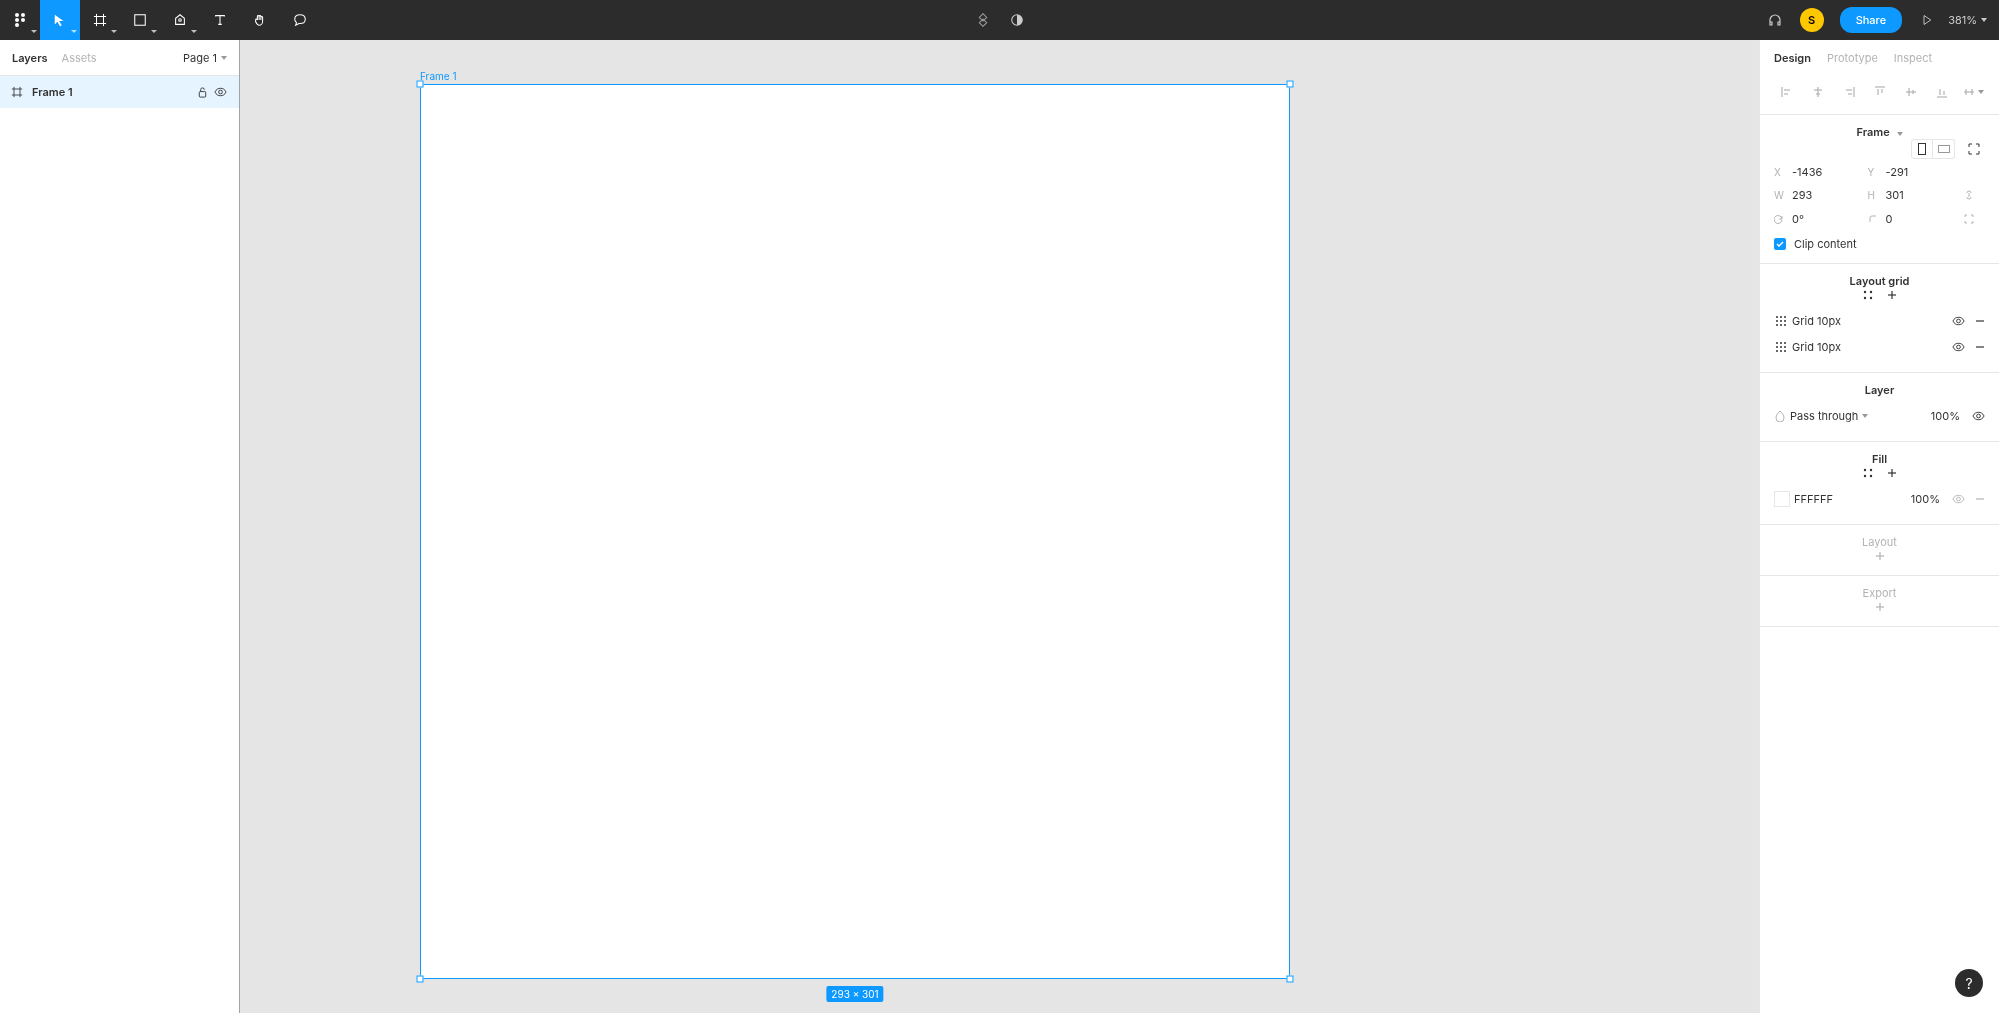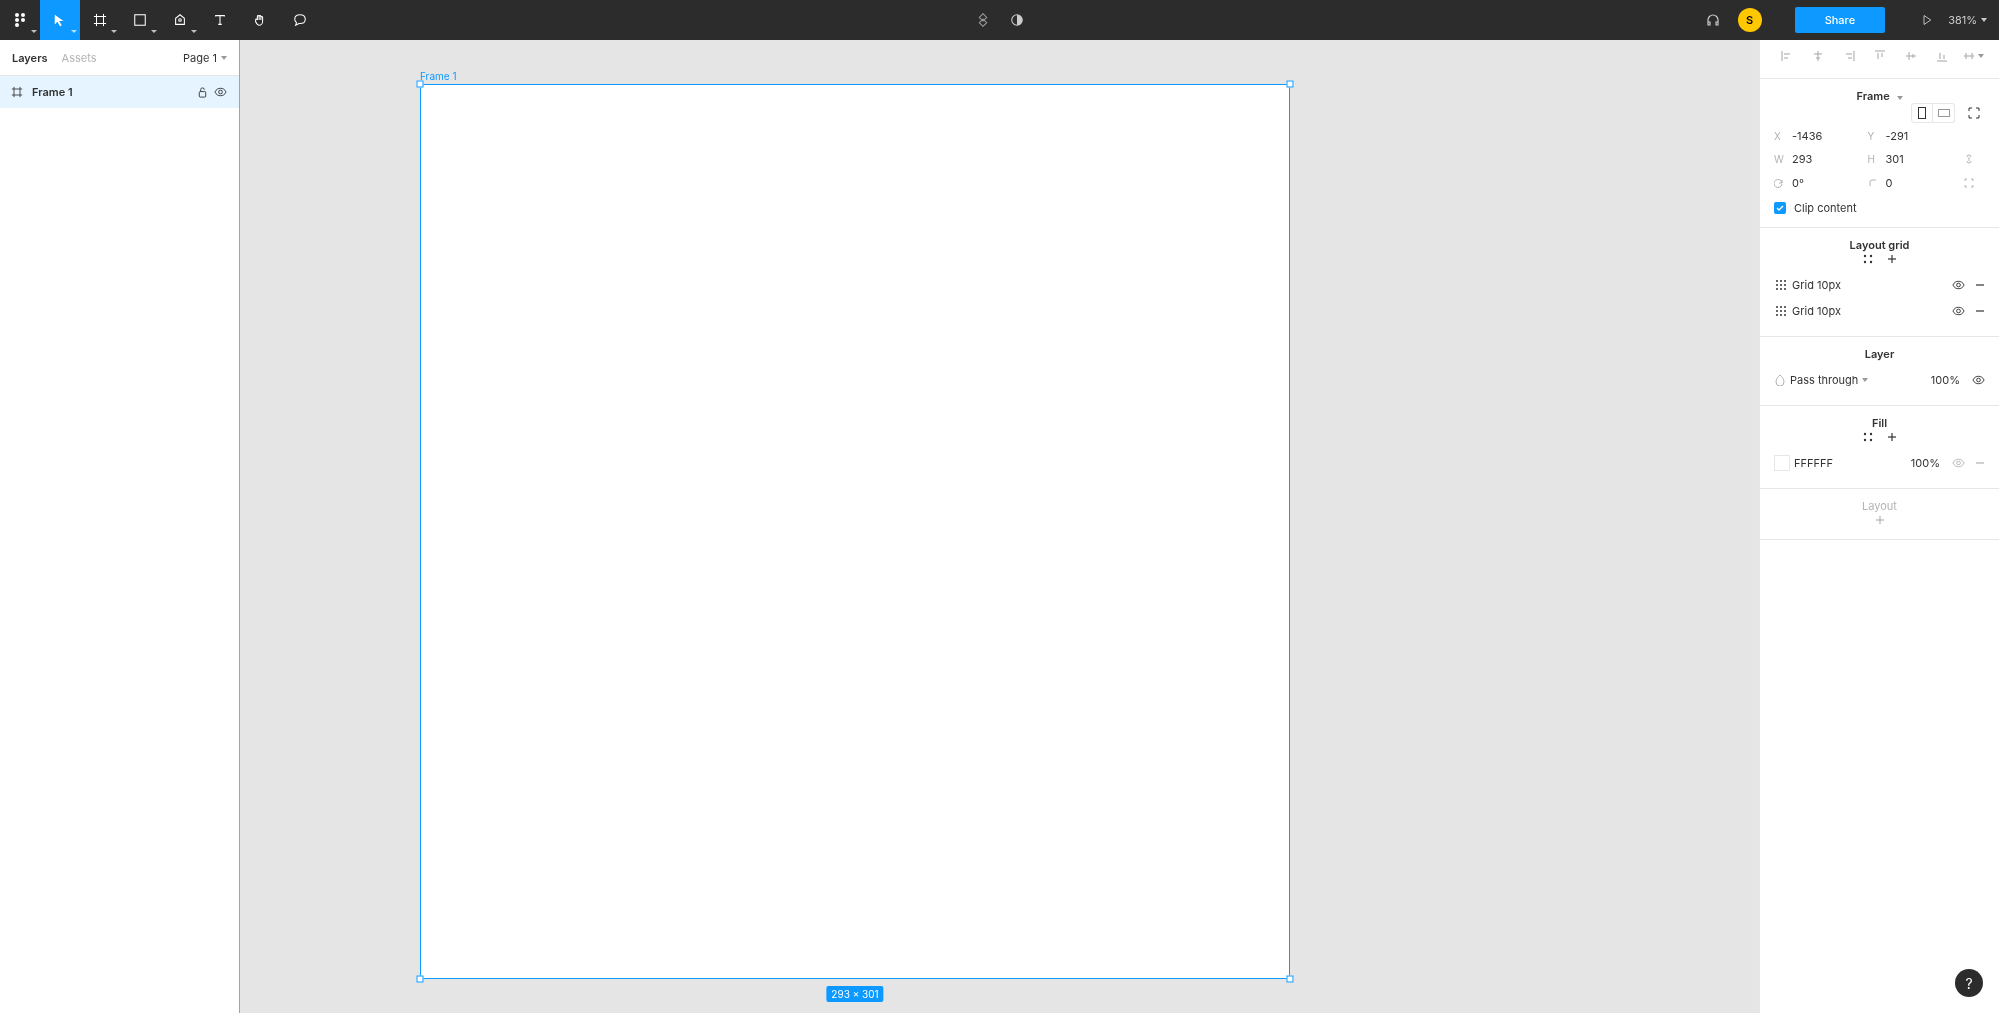--- a/index.html
+++ b/index.html
@@ -8,21 +8,21 @@
 
 
 .toolbar { height: 40px; background: #2c2c2c; display: flex; align-items: center; color: #fff; position: relative; }
 .toolbar-left, .toolbar-right { display: flex; align-items: center; height: 100%; }
 .toolbar-right { margin-left: auto; }
 .tool-btn { width: 40px; height: 40px; display: flex; align-items: center; justify-content: center; cursor: pointer; position: relative; }
 .tool-btn.active { background: #0d99ff; }
 .tool-icon { width: 16px; height: 16px; display: flex; align-items: center; justify-content: center; }
 .tool-chevron { position: absolute; right: 3px; bottom: 7px; width: 0; height: 0; border-left: 3px solid transparent; border-right: 3px solid transparent; border-top: 3px solid rgba(255,255,255,0.7); }
 .avatar { width: 24px; height: 24px; border-radius: 50%; background: #ffc700; color: #000; display: flex; align-items: center; justify-content: center; font-weight: 600; font-size: 11px; margin: 0 8px; }
-.share-btn { background: #0d99ff; color: #fff; padding: 6px 30px; border-radius: 2px; font-size: 11px; font-weight: 500; margin: 0 25px; cursor: pointer; }
+.share-btn { background: #0d99ff; color: #fff; padding: 6px 16px; border-radius: 12px; font-size: 11px; font-weight: 500; margin: 0 8px; cursor: pointer; }
 .zoom-label { font-size: 11px; color: #ccc; padding: 0 12px 0 4px; display: flex; align-items: center; gap: 4px; }
 
 
 .main { flex: 1; display: flex; overflow: hidden; }
 
 
 .left-panel { width: 240px; background: #fff; border-right: 1px solid #a3a3a3; display: flex; flex-direction: column; }
 .left-tabs { display: flex; align-items: center; padding: 0 12px; height: 36px; border-bottom: 1px solid #e6e6e6; }
 .left-tab { font-size: 11px; font-weight: 600; color: #333; margin-right: 14px; cursor: pointer; }
 .left-tab.inactive { color: #b3b3b3; font-weight: 400; }
@@ -247,20 +247,25 @@
     <div class="frame" style="left:180px; top:44px; width:870px; height:895px;"></div>
 
     <div class="selection-handle" style="left:180px; top:44px;"></div>
     <div class="selection-handle" style="left:1050px; top:44px;"></div>
     <div class="selection-handle" style="left:180px; top:939px;"></div>
     <div class="selection-handle" style="left:1050px; top:939px;"></div>
     <div class="size-badge" style="left:615px; top:946px;">293 × 301</div>
   </div>
 
   <div class="right-panel">
+    <div class="right-tabs">
+      <div class="right-tab">Design</div>
+      <div class="right-tab inactive">Prototype</div>
+      <div class="right-tab inactive">Inspect</div>
+    </div>
 
     <div class="align-row">
       <div class="align-btn">
           <svg width="14" height="14" viewBox="0 0 14 14" stroke="#b3b3b3" stroke-width="1.2">
             <line x1="2" y1="2" x2="2" y2="12"></line>
             <line x1="4" y1="5" x2="10" y2="5"></line>
             <line x1="4" y1="9" x2="8" y2="9"></line>
           </svg>
         </div>
       <div class="align-btn">
@@ -540,17 +545,30 @@
             <span class="icon-btn">
               <svg width="12" height="12" viewBox="0 0 12 12" stroke="#b3b3b3" stroke-width="1.2">
                 <line x1="6" y1="2" x2="6" y2="10"></line>
                 <line x1="2" y1="6" x2="10" y2="6"></line>
               </svg>
             </span>
           </div>
       </div>
     </div>
 
+    <div class="section disabled">
+      <div class="section-title" style="margin-bottom:0">
+        <span class="section-title-text">Export</span>
+        <div class="title-actions">
+            <span class="icon-btn">
+              <svg width="12" height="12" viewBox="0 0 12 12" stroke="#b3b3b3" stroke-width="1.2">
+                <line x1="6" y1="2" x2="6" y2="10"></line>
+                <line x1="2" y1="6" x2="10" y2="6"></line>
+              </svg>
+            </span>
+          </div>
+      </div>
+    </div>
 
   </div>
 </div>
 
 <div class="help-btn">?</div>
 
 </body></html>

